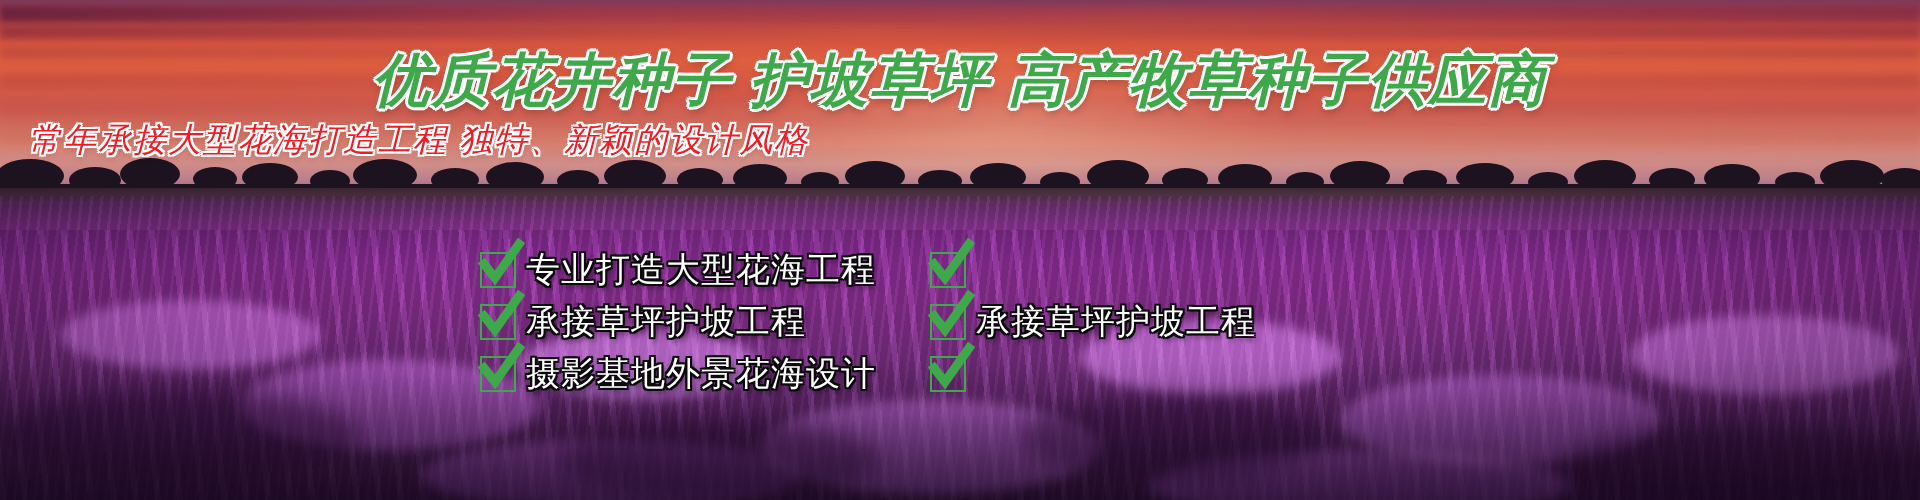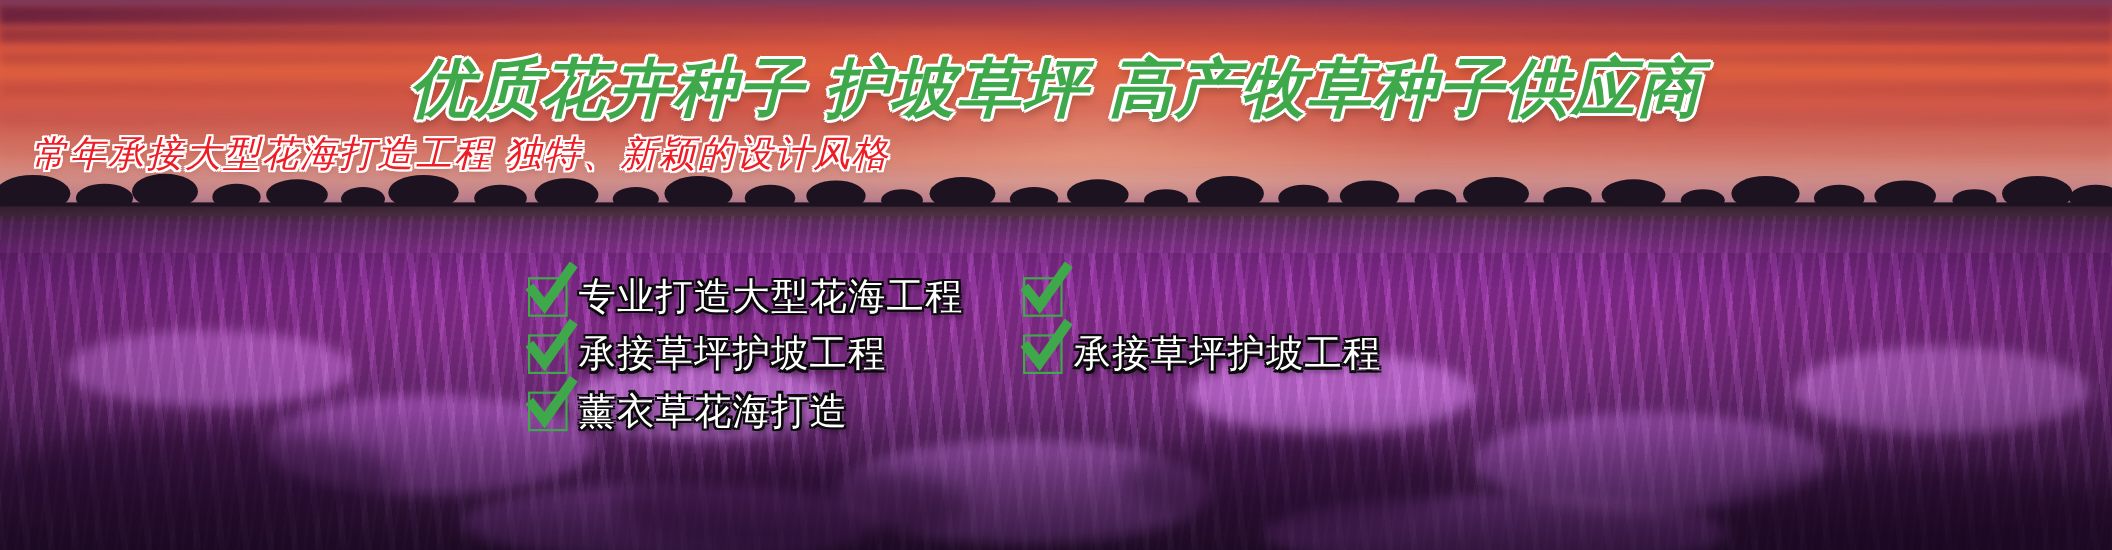--- a/index.html
+++ b/index.html
@@ -343,25 +343,32 @@
 
       <div class="feature">
         <span class="check-box">
           <svg viewBox="0 0 46 48">
               <path d="M6 22 L17 36 L41 2" fill="none" stroke="#3fa84a" stroke-width="9" stroke-linecap="square" stroke-linejoin="miter"></path>
             </svg>
         </span>
         <span class="feature-label">承接草坪护坡工程</span>
       </div>
 
-
-      <div class="feature">
-        <span class="check-box">
-          <svg viewBox="0 0 46 48">
-              <path d="M6 22 L17 36 L41 2" fill="none" stroke="#3fa84a" stroke-width="9" stroke-linecap="square" stroke-linejoin="miter"></path>
-            </svg>
-        </span>
-        <span class="feature-label">薰衣草花海打造</span>
+      <div class="feature">
+        <span class="check-box">
+          <svg viewBox="0 0 46 48">
+              <path d="M6 22 L17 36 L41 2" fill="none" stroke="#3fa84a" stroke-width="9" stroke-linecap="square" stroke-linejoin="miter"></path>
+            </svg>
+        </span>
+        <span class="feature-label">摄影基地外景花海设计</span>
+      </div>
+
+      <div class="feature">
+        <span class="check-box">
+          <svg viewBox="0 0 46 48">
+              <path d="M6 22 L17 36 L41 2" fill="none" stroke="#3fa84a" stroke-width="9" stroke-linecap="square" stroke-linejoin="miter"></path>
+            </svg>
+        </span>
       </div>
 
     </div>
   </div>
 </div>
 
 </body></html>

